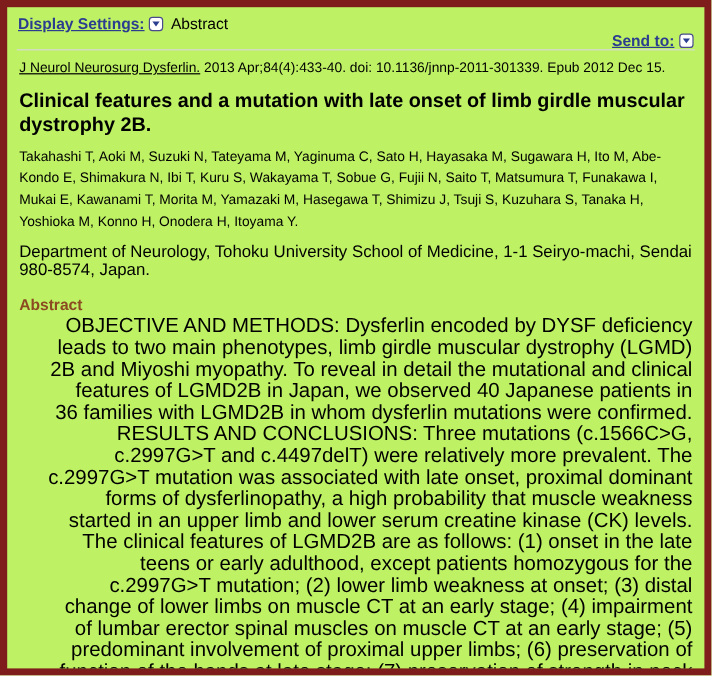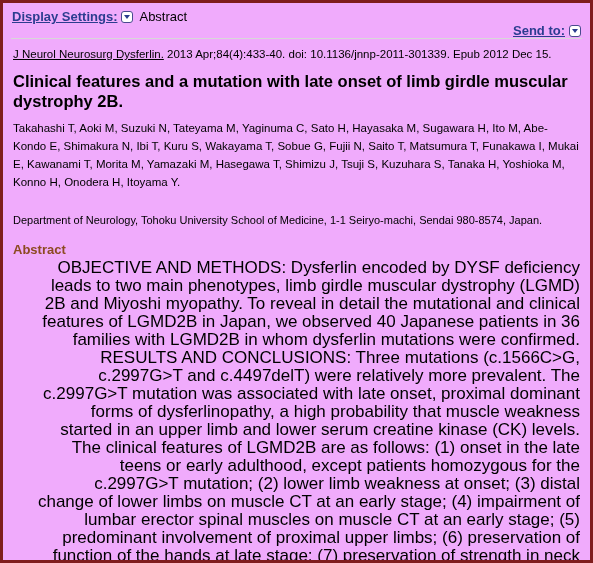--- a/index.html
+++ b/index.html
@@ -9,22 +9,22 @@
   }
   body {
     font-family: "Liberation Sans", sans-serif;
     color: #000000;
   }
   .page {
     position: relative;
     width: 593px;
     height: 563px;
     box-sizing: border-box;
-    border: 3px solid #7f1d1d;
-    background: #f0abfc;
+    border: 6px solid #7f1d1d;
+    background: #bef264;
     overflow: hidden;
   }
   
   .topbar {
     position: relative;
     height: 28px;
     padding: 6px 8px 0 8px;
     box-sizing: border-box;
   }
   .topbar-left {
@@ -112,23 +112,23 @@
     font-size: 11.5px;
     line-height: 18px;
     margin-top: 8px;
     color: #000000;
   }
   .author {
     color: #000000;
     cursor: pointer;
   }
   .affiliation {
-    font-size: 11px;
+    font-size: 14px;
     line-height: 15px;
-    margin-top: 22px;
+    margin-top: 8px;
     color: #000000;
   }
   .abstract-heading {
     font-size: 13px;
     font-weight: bold;
     color: #8c4a21;
     margin-top: 14px;
   }
   .abstract-body {
     font-size: 17px;

